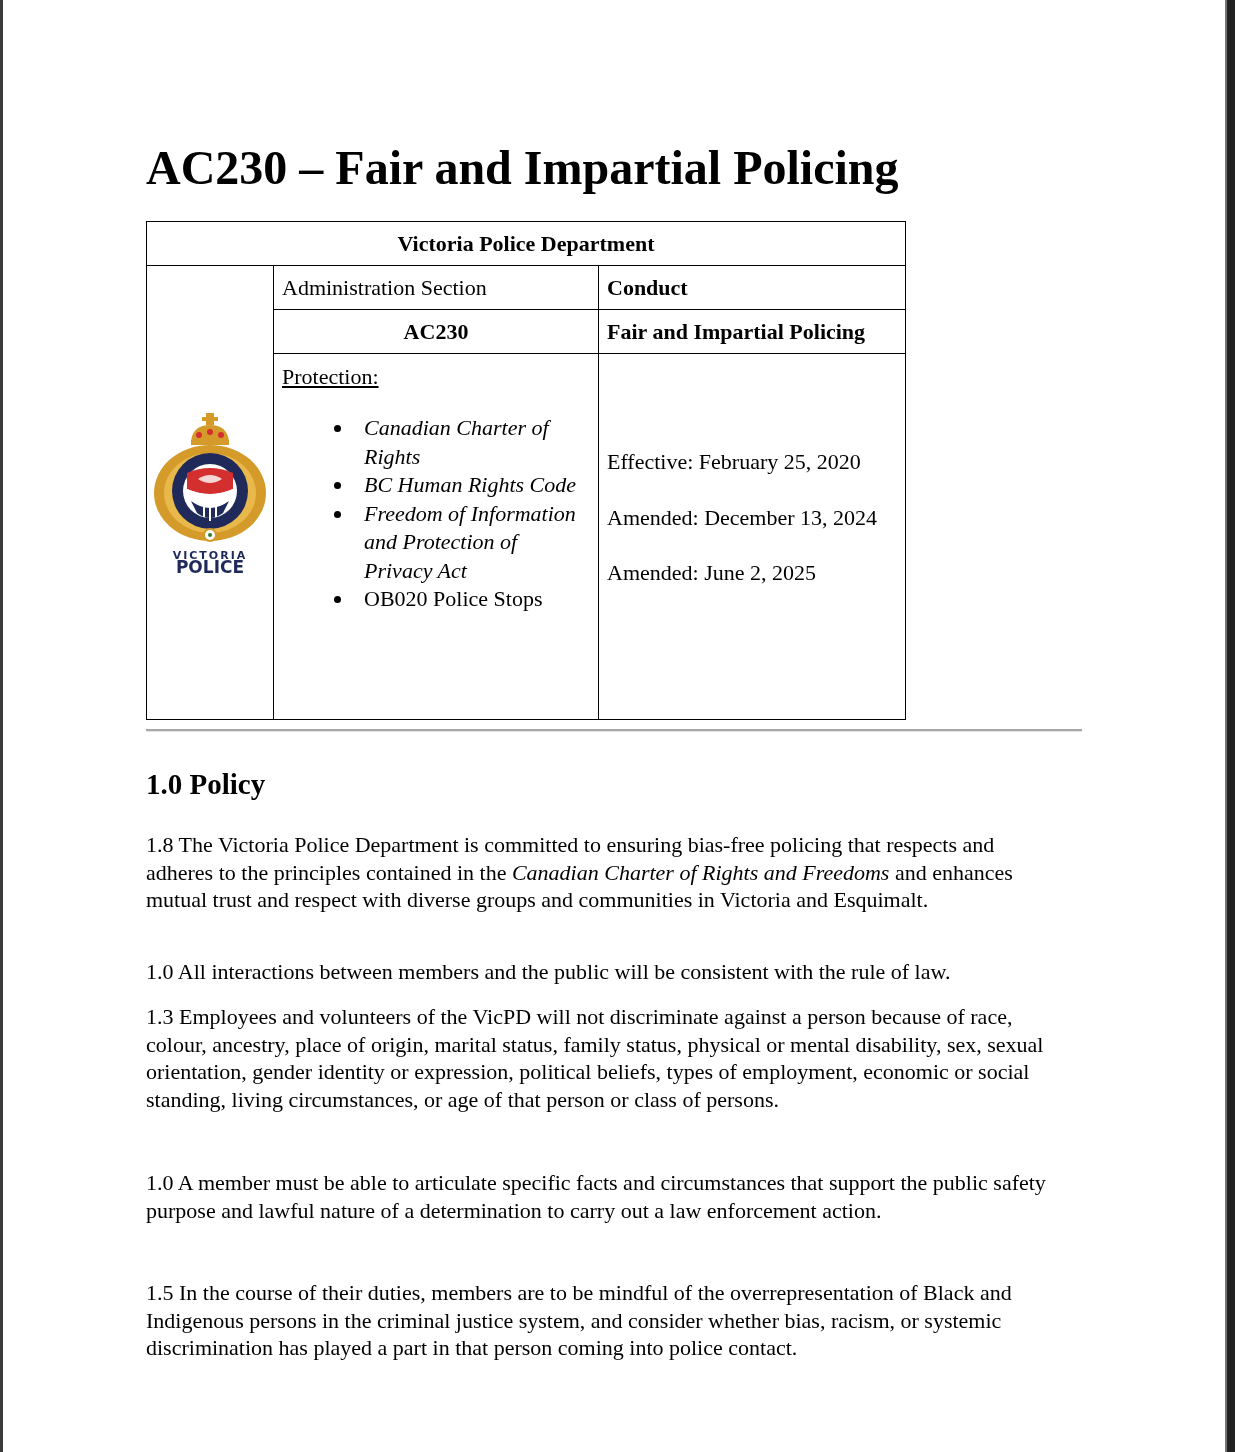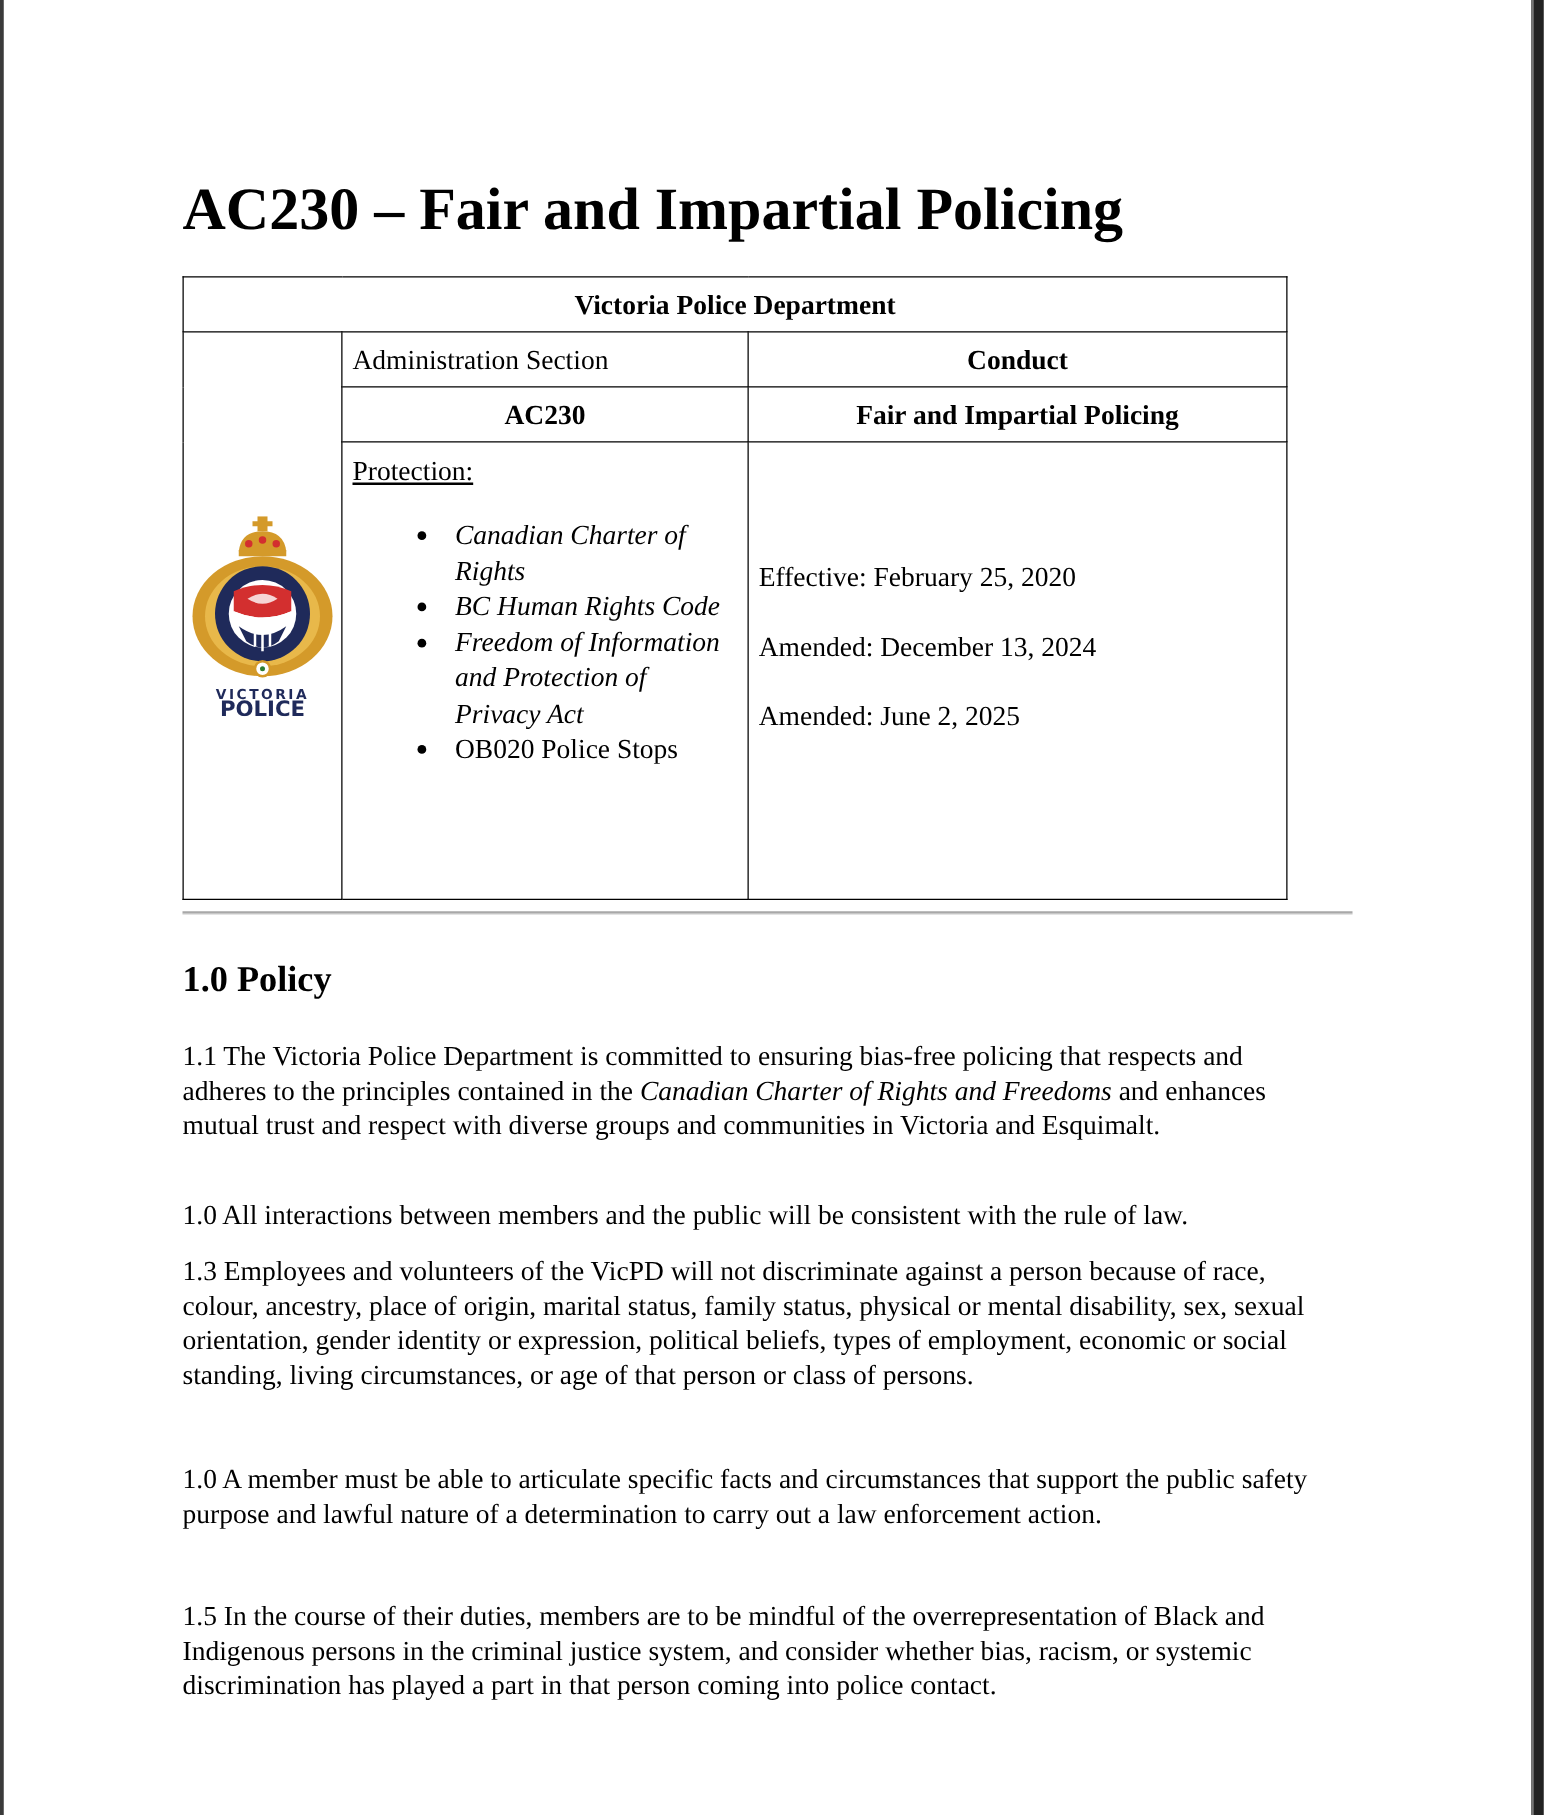--- a/index.html
+++ b/index.html
@@ -11,30 +11,30 @@
     }
     .left-edge { position: absolute; left: 0; top: 0; width: 3px; height: 1452px; background: #3a3a3a; }
     .right-edge { position: absolute; left: 1225px; top: 0; width: 10px; height: 1452px; background: #222; border-left: 2px solid #777; box-sizing: border-box; }
     .page { position: absolute; left: 146px; top: 0; width: 940px; }
     h1.doc-title {
       position: absolute; top: 138px; left: 0; margin: 0;
       font-size: 48px; font-weight: bold; line-height: 60px; white-space: nowrap;
     }
     table.header-table {
       position: absolute; top: 221px; left: 0;
-      border-collapse: collapse; width: 884px;
+      border-collapse: collapse; width: 760px;
       font-size: 22px;
     }
     .header-table td { border: 1px solid #000; padding: 0 8px; vertical-align: middle; }
     .header-table tr.r0 td { height: 43px; }
     .header-table tr.r1 td, .header-table tr.r2 td { height: 43px; }
     .dept { text-align: center; font-weight: bold; }
     .logo-cell { width: 126px; text-align: center; padding: 0 !important; }
     .mid { width: 308px; }
-    .bold { font-weight: bold; text-align: center; }
+    .bold { font-weight: bold; }
     .center { text-align: center; }
     .refs-cell { vertical-align: top !important; height: 355px; padding-top: 10px !important; }
     .refs-label { text-decoration: underline; margin: 0 0 24px 0; line-height: 26px; }
     ul.refs { margin: 0; padding-left: 72px; list-style: disc; }
     ul.refs li { line-height: 28.5px; padding-left: 10px; }
     ul.refs li.it { font-style: italic; }
     .dates-cell { vertical-align: top !important; padding-top: 94px !important; }
     .dates-cell p { margin: 0 0 27px 0; line-height: 28.5px; }
     .hr { position: absolute; top: 729px; left: 0; width: 936px; height: 0; border-top: 2px solid #a8a8a8; border-bottom: 1px solid #e4e4e4; }
     h2.section { position: absolute; top: 766px; left: 0; margin: 0; font-size: 29px; font-weight: bold; line-height: 36px; }
@@ -111,21 +111,21 @@
         <p>Amended: June 2, 2025</p>
       </td>
     </tr>
   </tbody>
     </table>
 
   <div class="hr"></div>
 
   <h2 class="section">1.0 Policy</h2>
 
-  <p class="body-text" style="top:831px"><span>1.1 The Victoria Police Department is committed to ensuring bias-free policing that respects and adheres to the principles contained in the </span><em>Canadian Charter of Rights and Freedoms</em><span> and enhances mutual trust and respect with diverse groups and communities in Victoria and Esquimalt.</span></p>
+  <p class="body-text" style="top:831px"><span>1.8 The Victoria Police Department is committed to ensuring bias-free policing that respects and adheres to the principles contained in the </span><em>Canadian Charter of Rights and Freedoms</em><span> and enhances mutual trust and respect with diverse groups and communities in Victoria and Esquimalt.</span></p>
 
   <p class="body-text" style="top:958px">1.0 All interactions between members and the public will be consistent with the rule of law.</p>
 
   <p class="body-text" style="top:1003px">1.3 Employees and volunteers of the VicPD will not discriminate against a person because of race, colour, ancestry, place of origin, marital status, family status, physical or mental disability, sex, sexual orientation, gender identity or expression, political beliefs, types of employment, economic or social standing, living circumstances, or age of that person or class of persons.</p>
 
   <p class="body-text" style="top:1169px">1.0 A member must be able to articulate specific facts and circumstances that support the public safety purpose and lawful nature of a determination to carry out a law enforcement action.</p>
 
   <p class="body-text" style="top:1279px">1.5 In the course of their duties, members are to be mindful of the overrepresentation of Black and Indigenous persons in the criminal justice system, and consider whether bias, racism, or systemic discrimination has played a part in that person coming into police contact.</p>
 </div>
 

